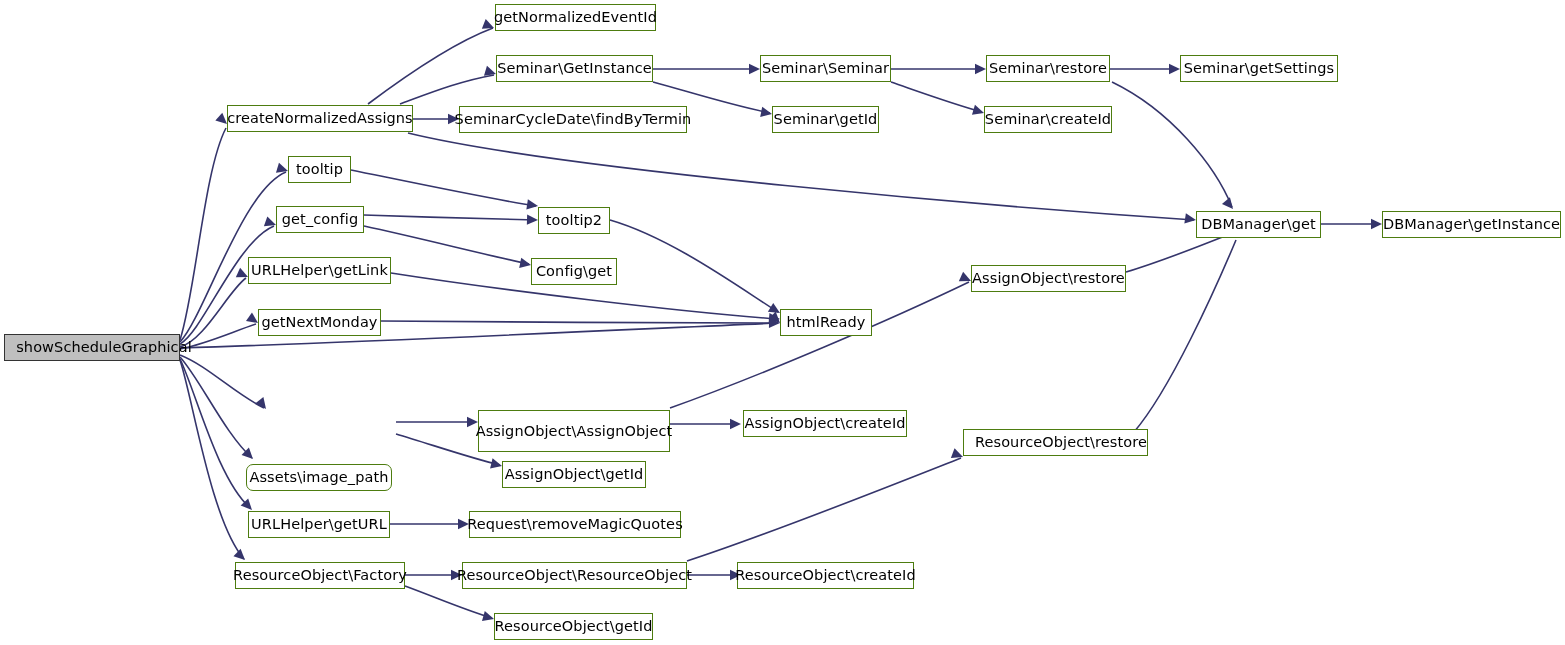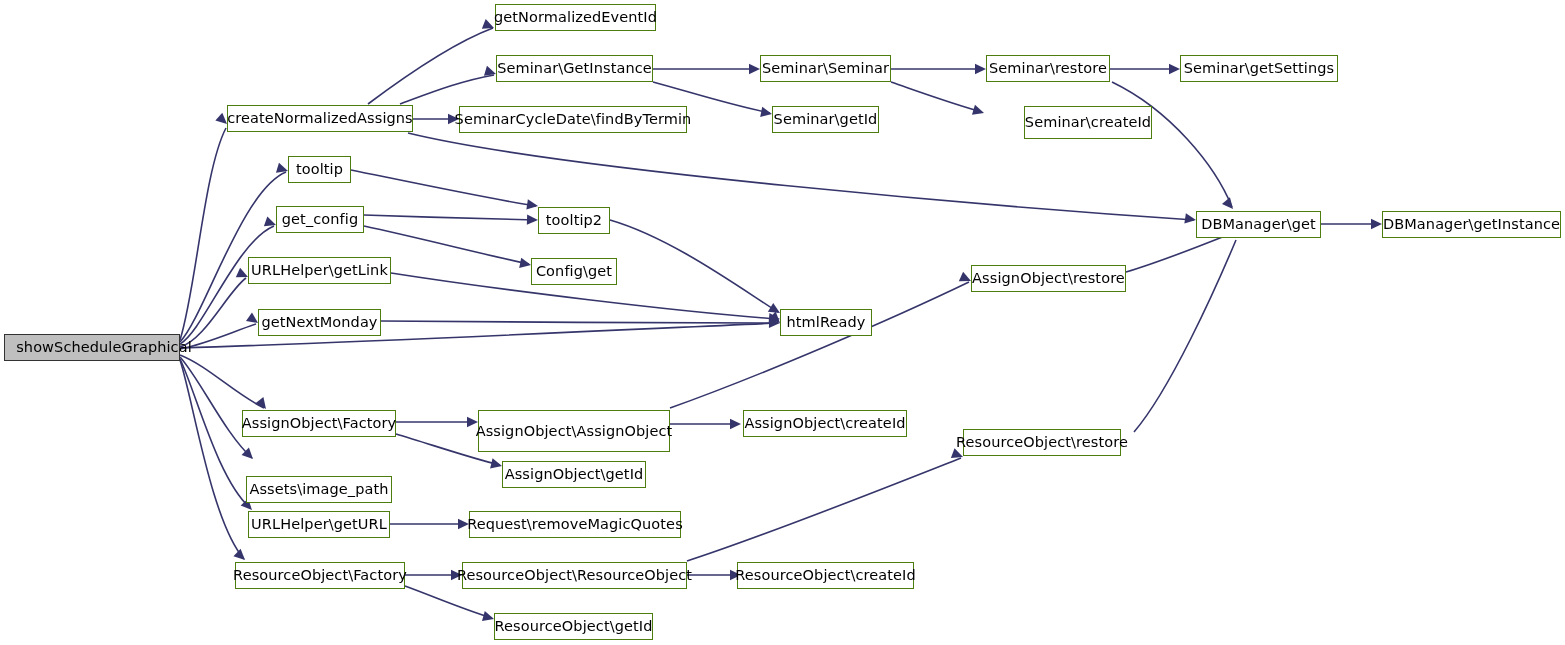--- a/index.html
+++ b/index.html
@@ -141,24 +141,21 @@
     </div>
     <div class="node" style="left: 276px; top: 206px; width: 88px; height: 27px;">
       <span class="node-label">get_config</span>
     </div>
     <div class="node" style="left: 248px; top: 257px; width: 143px; height: 27px;">
       <span class="node-label">URLHelper\getLink</span>
     </div>
     <div class="node" style="left: 258px; top: 309px; width: 123px; height: 27px;">
       <span class="node-label">getNextMonday</span>
     </div>
-    <div class="node" style="left: 242px; top: 410px; width: 154px; height: 27px;">
-      <span class="node-label">AssignObject\Factory</span>
-    </div>
-    <div class="node" style="left: 246px; top: 476px; width: 146px; height: 27px;">
+    <div class="node" style="left: 246px; top: 464px; width: 146px; height: 27px; border-radius: 7px;">
       <span class="node-label">Assets\image_path</span>
     </div>
     <div class="node" style="left: 248px; top: 511px; width: 142px; height: 27px;">
       <span class="node-label">URLHelper\getURL</span>
     </div>
     <div class="node" style="left: 235px; top: 562px; width: 170px; height: 27px;">
       <span class="node-label">ResourceObject\Factory</span>
     </div>
     <div class="node" style="left: 495px; top: 4px; width: 161px; height: 27px;">
       <span class="node-label">getNormalizedEventId</span>
@@ -195,27 +192,27 @@
     </div>
     <div class="node" style="left: 760px; top: 55px; width: 131px; height: 27px;">
       <span class="node-label">Seminar\Seminar</span>
     </div>
     <div class="node" style="left: 772px; top: 106px; width: 107px; height: 27px;">
       <span class="node-label">Seminar\getId</span>
     </div>
     <div class="node" style="left: 971px; top: 265px; width: 155px; height: 27px;">
       <span class="node-label">AssignObject\restore</span>
     </div>
-    <div class="node" style="left: 963px; top: 429px; width: 158px; height: 27px;">
+    <div class="node" style="left: 963px; top: 429px; width: 185px; height: 27px; justify-content: flex-end;">
       <span class="node-label">ResourceObject\restore</span>
     </div>
     <div class="node" style="left: 986px; top: 55px; width: 124px; height: 27px;">
       <span class="node-label">Seminar\restore</span>
     </div>
-    <div class="node" style="left: 1024px; top: 106px; width: 128px; height: 33px;">
+    <div class="node" style="left: 984px; top: 106px; width: 128px; height: 27px;">
       <span class="node-label">Seminar\createId</span>
     </div>
     <div class="node" style="left: 1196px; top: 211px; width: 125px; height: 27px;">
       <span class="node-label">DBManager\get</span>
     </div>
     <div class="node" style="left: 1180px; top: 55px; width: 158px; height: 27px;">
       <span class="node-label">Seminar\getSettings</span>
     </div>
     <div class="node" style="left: 1382px; top: 211px; width: 179px; height: 27px;">
       <span class="node-label">DBManager\getInstance</span>

